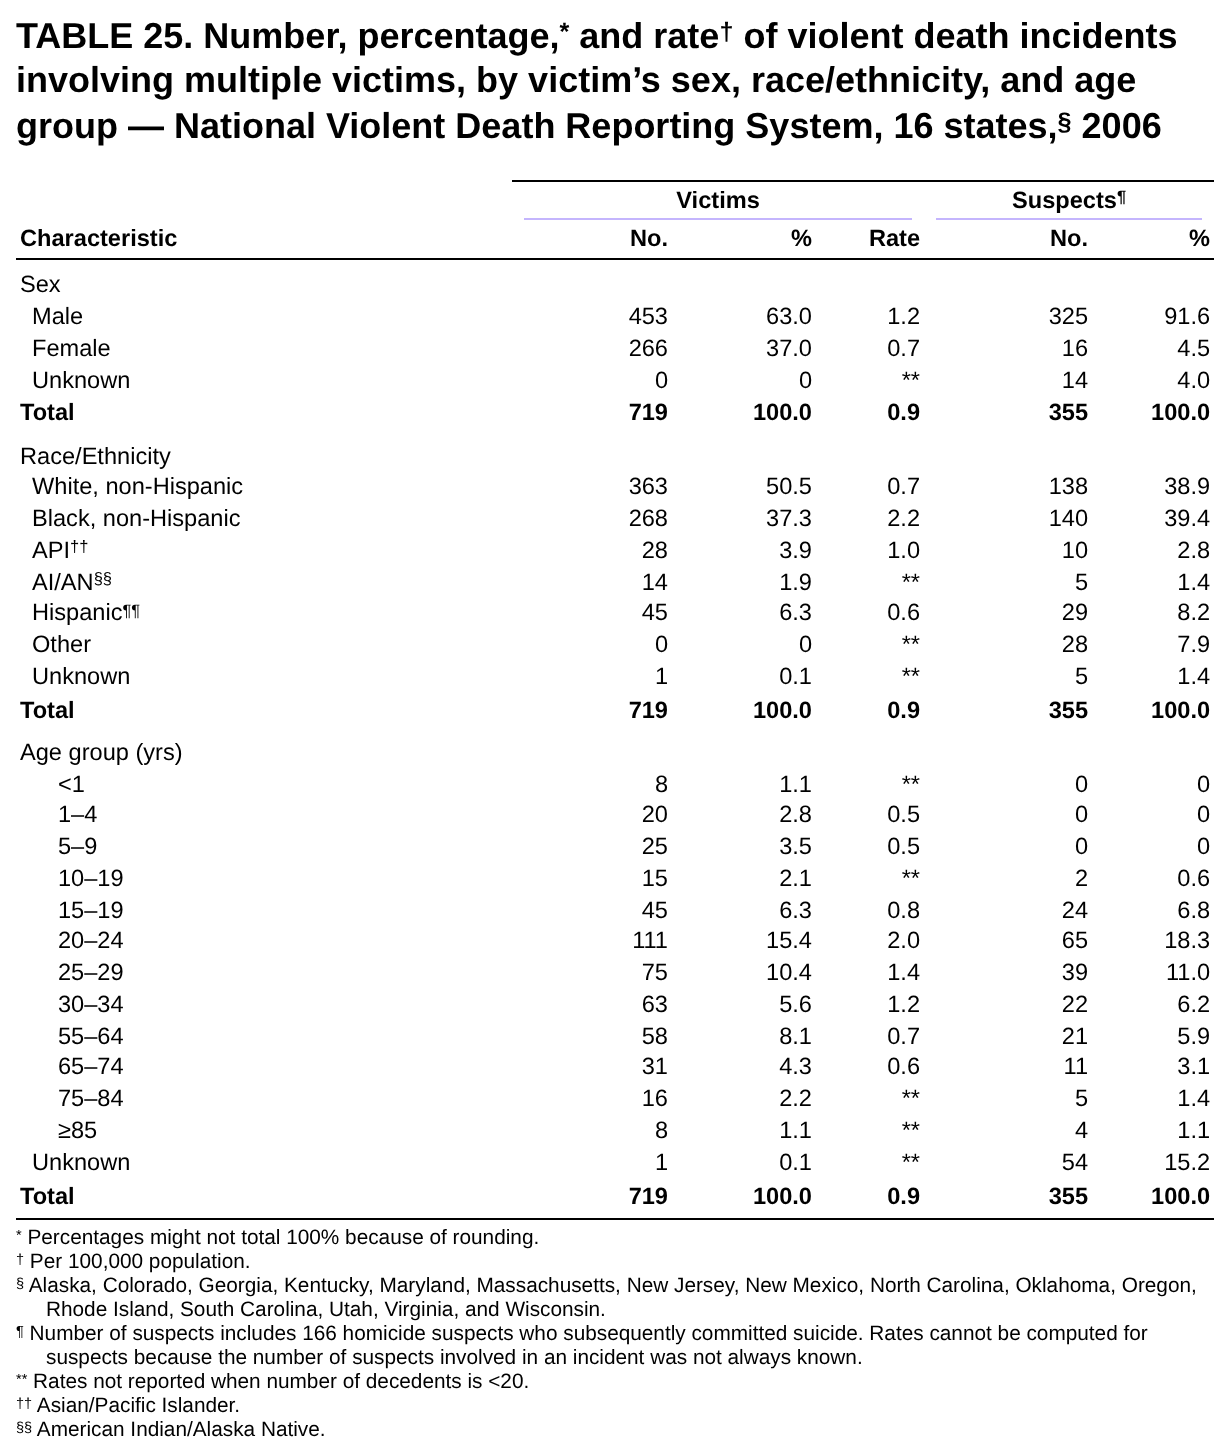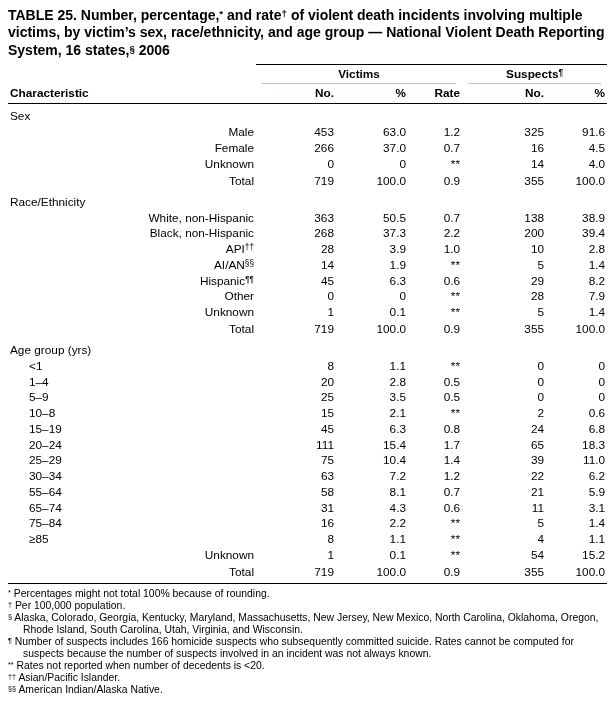--- a/index.html
+++ b/index.html
@@ -2,33 +2,33 @@
 <html><head>
 <meta charset="utf-8">
 <style>
   html, body { margin:0; padding:0; }
   body {
     width:615px; height:720px; overflow:hidden;
     background:#ffffff; color:#000000;
     font-family:"Liberation Sans", sans-serif;
   }
   .page { box-sizing:border-box; width:615px; height:720px; padding:7px 8px 0 8px; }
-  .title { font-size:14px; font-weight:bold; line-height:1.24; margin-bottom:5px; width:599px; }
+  .title { font-size:18px; font-weight:bold; line-height:1.24; margin-bottom:16px; width:599px; }
   table { border-collapse:collapse; width:599px; table-layout:fixed; }
   th, td { padding:0.8px 2px; font-size:11.8px; line-height:1.2; vertical-align:bottom; font-weight:normal; }
   .num { text-align:right; }
   .char { text-align:left; }
   .corner { border:none; }
   .group-cell { border-top:1px solid #000; padding:1px 0 0 0; }
   .group-label { font-weight:bold; text-align:center; border-bottom:1px solid #c4b5fd; margin:0 6px; padding:1px 0 2px 0; }
   .colhead th { border-bottom:1px solid #000; font-weight:bold; padding-top:2px; padding-bottom:3px; }
   .sec-h { font-weight:normal; padding-top:5px; }
-  .total-row td { font-weight:normal; padding-top:2px; padding-bottom:2px;text-align:right; }
+  .total-row td { font-weight:bold; padding-top:2px; padding-bottom:2px; }
   .last-row td { border-bottom:1px solid #000; padding-bottom:4px; }
-  .ind1 { padding-left:8px;text-align:right; }
+  .ind1 { padding-left:8px; }
   .ind2 { padding-left:21px; }
   .footnotes { margin-top:4px; width:601px; }
   .footnote { font-size:10.4px; line-height:1.16; padding-left:15px; text-indent:-15px; }
   sup { font-size:70%; line-height:0; position:relative; top:-0.32em; vertical-align:baseline; }
 </style>
 </head>
 <body>
 
 <div class="page">
 
@@ -107,21 +107,21 @@
           <td class="num">50.5</td>
           <td class="num">0.7</td>
           <td class="num">138</td>
           <td class="num">38.9</td>
         </tr>
         <tr>
           <td class="char ind1">Black, non-Hispanic</td>
           <td class="num">268</td>
           <td class="num">37.3</td>
           <td class="num">2.2</td>
-          <td class="num">200</td>
+          <td class="num">140</td>
           <td class="num">39.4</td>
         </tr>
         <tr>
           <td class="char ind1">API<sup>††</sup></td>
           <td class="num">28</td>
           <td class="num">3.9</td>
           <td class="num">1.0</td>
           <td class="num">10</td>
           <td class="num">2.8</td>
         </tr>
@@ -186,55 +186,55 @@
         </tr>
         <tr>
           <td class="char ind2">5–9</td>
           <td class="num">25</td>
           <td class="num">3.5</td>
           <td class="num">0.5</td>
           <td class="num">0</td>
           <td class="num">0</td>
         </tr>
         <tr>
-          <td class="char ind2">10–8</td>
+          <td class="char ind2">10–19</td>
           <td class="num">15</td>
           <td class="num">2.1</td>
           <td class="num">**</td>
           <td class="num">2</td>
           <td class="num">0.6</td>
         </tr>
         <tr>
           <td class="char ind2">15–19</td>
           <td class="num">45</td>
           <td class="num">6.3</td>
           <td class="num">0.8</td>
           <td class="num">24</td>
           <td class="num">6.8</td>
         </tr>
         <tr>
           <td class="char ind2">20–24</td>
           <td class="num">111</td>
           <td class="num">15.4</td>
-          <td class="num">1.7</td>
+          <td class="num">2.0</td>
           <td class="num">65</td>
           <td class="num">18.3</td>
         </tr>
         <tr>
           <td class="char ind2">25–29</td>
           <td class="num">75</td>
           <td class="num">10.4</td>
           <td class="num">1.4</td>
           <td class="num">39</td>
           <td class="num">11.0</td>
         </tr>
         <tr>
           <td class="char ind2">30–34</td>
           <td class="num">63</td>
-          <td class="num">7.2</td>
+          <td class="num">5.6</td>
           <td class="num">1.2</td>
           <td class="num">22</td>
           <td class="num">6.2</td>
         </tr>
         <tr>
           <td class="char ind2">55–64</td>
           <td class="num">58</td>
           <td class="num">8.1</td>
           <td class="num">0.7</td>
           <td class="num">21</td>

